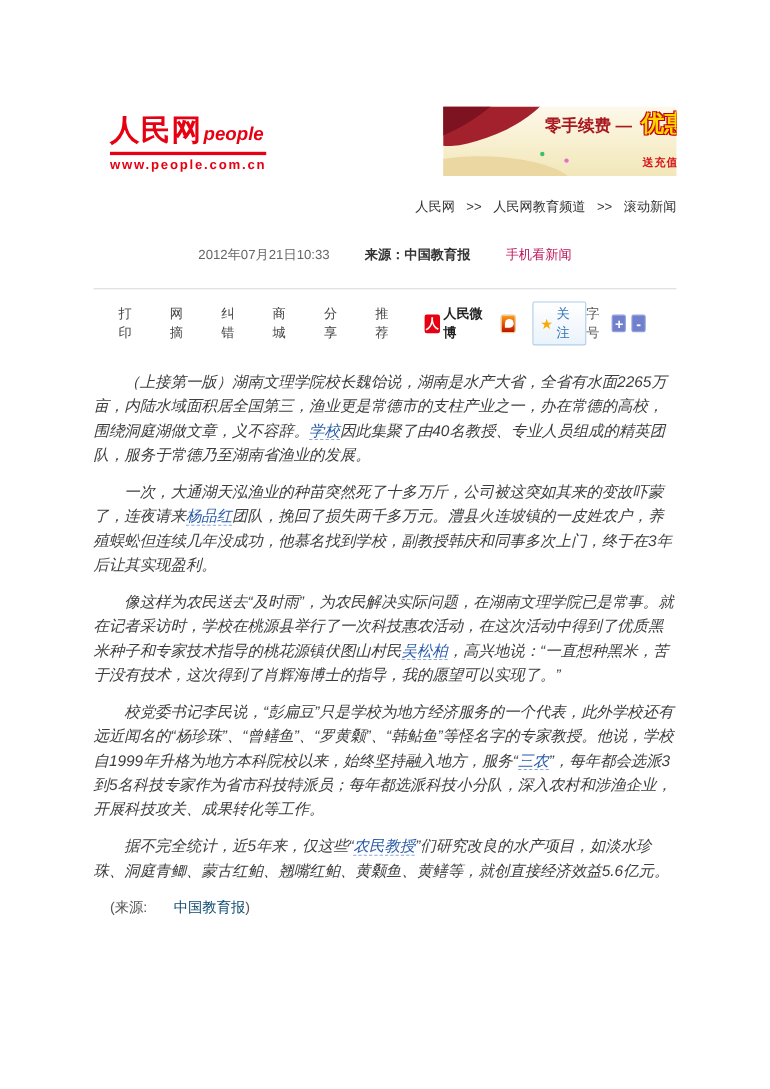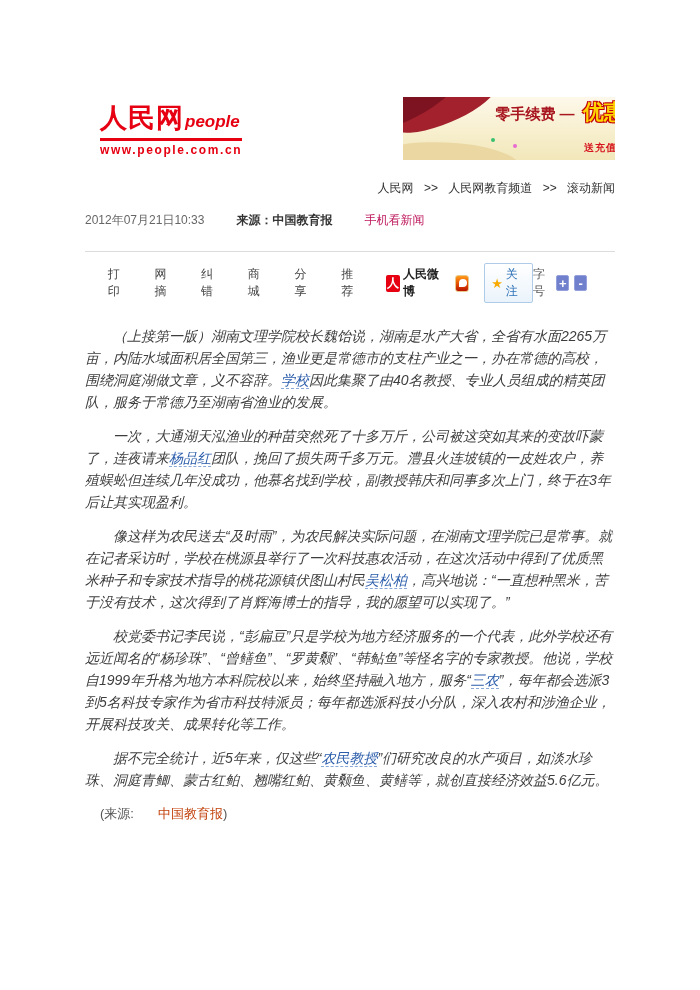--- a/index.html
+++ b/index.html
@@ -41,21 +41,21 @@
              text-shadow:1px 1px 0 #c3000a,-1px -1px 0 #c3000a,1px -1px 0 #c3000a,-1px 1px 0 #c3000a; }
   .ad-line2 { position:absolute; bottom:5px; right:-2px; color:#d6131c; font-weight:bold; font-size:10px; letter-spacing:1px; }
 
   
   .breadcrumb { margin-top:20px; font-size:12px; color:#333;text-align:right; }
   .breadcrumb a { color:#333; text-decoration:none; cursor:pointer; }
   .crumb-sep { margin:0 7px; color:#333; }
 
   
   .article-title { margin-top:34px; text-align:center; font-size:18px; font-weight:bold; color:#1f1f1f; letter-spacing:1px; }
-  .meta { margin-top:15px; display:flex; justify-content:flex-start; align-items:center; gap:32px; font-size:12px; }
+  .meta { margin-top:26px; display:flex; justify-content:center; align-items:center; gap:32px; font-size:12px; }
   .meta-date { color:#666; }
   .meta-source { color:#333; font-weight:bold; }
   .meta-mobile { color:#be185d; font-weight:normal; cursor:pointer; }
 
   
   .toolbar { margin-top:22px; border-top:1px solid #dcdcdc; padding:11px 0 0 15px;
              display:flex; align-items:center; font-size:12px; }
   .tb-action { color:#444; text-decoration:none; margin-right:27px; cursor:pointer;text-align:right; }
   .weibo-group { display:flex; align-items:center; margin-left:6px; cursor:pointer; }
   .pw-icon { width:17px; height:17px; background:#e60012; color:#fff; border-radius:2px;
@@ -75,21 +75,21 @@
   .fs-btn { width:16px; height:16px; background:#7080cc; color:#fff; display:flex; align-items:center;
             justify-content:center; font-weight:bold; border-radius:2px; font-size:13px; line-height:1;
             cursor:pointer; border:1px solid #93a0db; }
 
   
   .article-body { margin-top:22px;font-style:italic; }
   .article-body p { font-size:14px; line-height:22px; margin:0 0 12px; text-indent:2em; color:#3d3d3d; }
   a.inline-link { color:#2a5caa; text-decoration:none; border-bottom:1px dashed #8aa8d8; cursor:pointer; }
 
   .footer-source { font-size:13px; color:#555; padding-left:15px; margin-top:14px; }
-  .footer-source a { color:#c2410c; text-decoration:none; cursor:pointer;padding-left:24px; }
+  .footer-source a { color:#0c4a6e; text-decoration:none; cursor:pointer;padding-left:24px; }
 </style>
 </head>
 <body>
 
 <div class="page">
 
   <div class="header-row">
     <div class="logo-people">
       <div class="logo-top">
         <span class="logo-cn">人民网</span>

